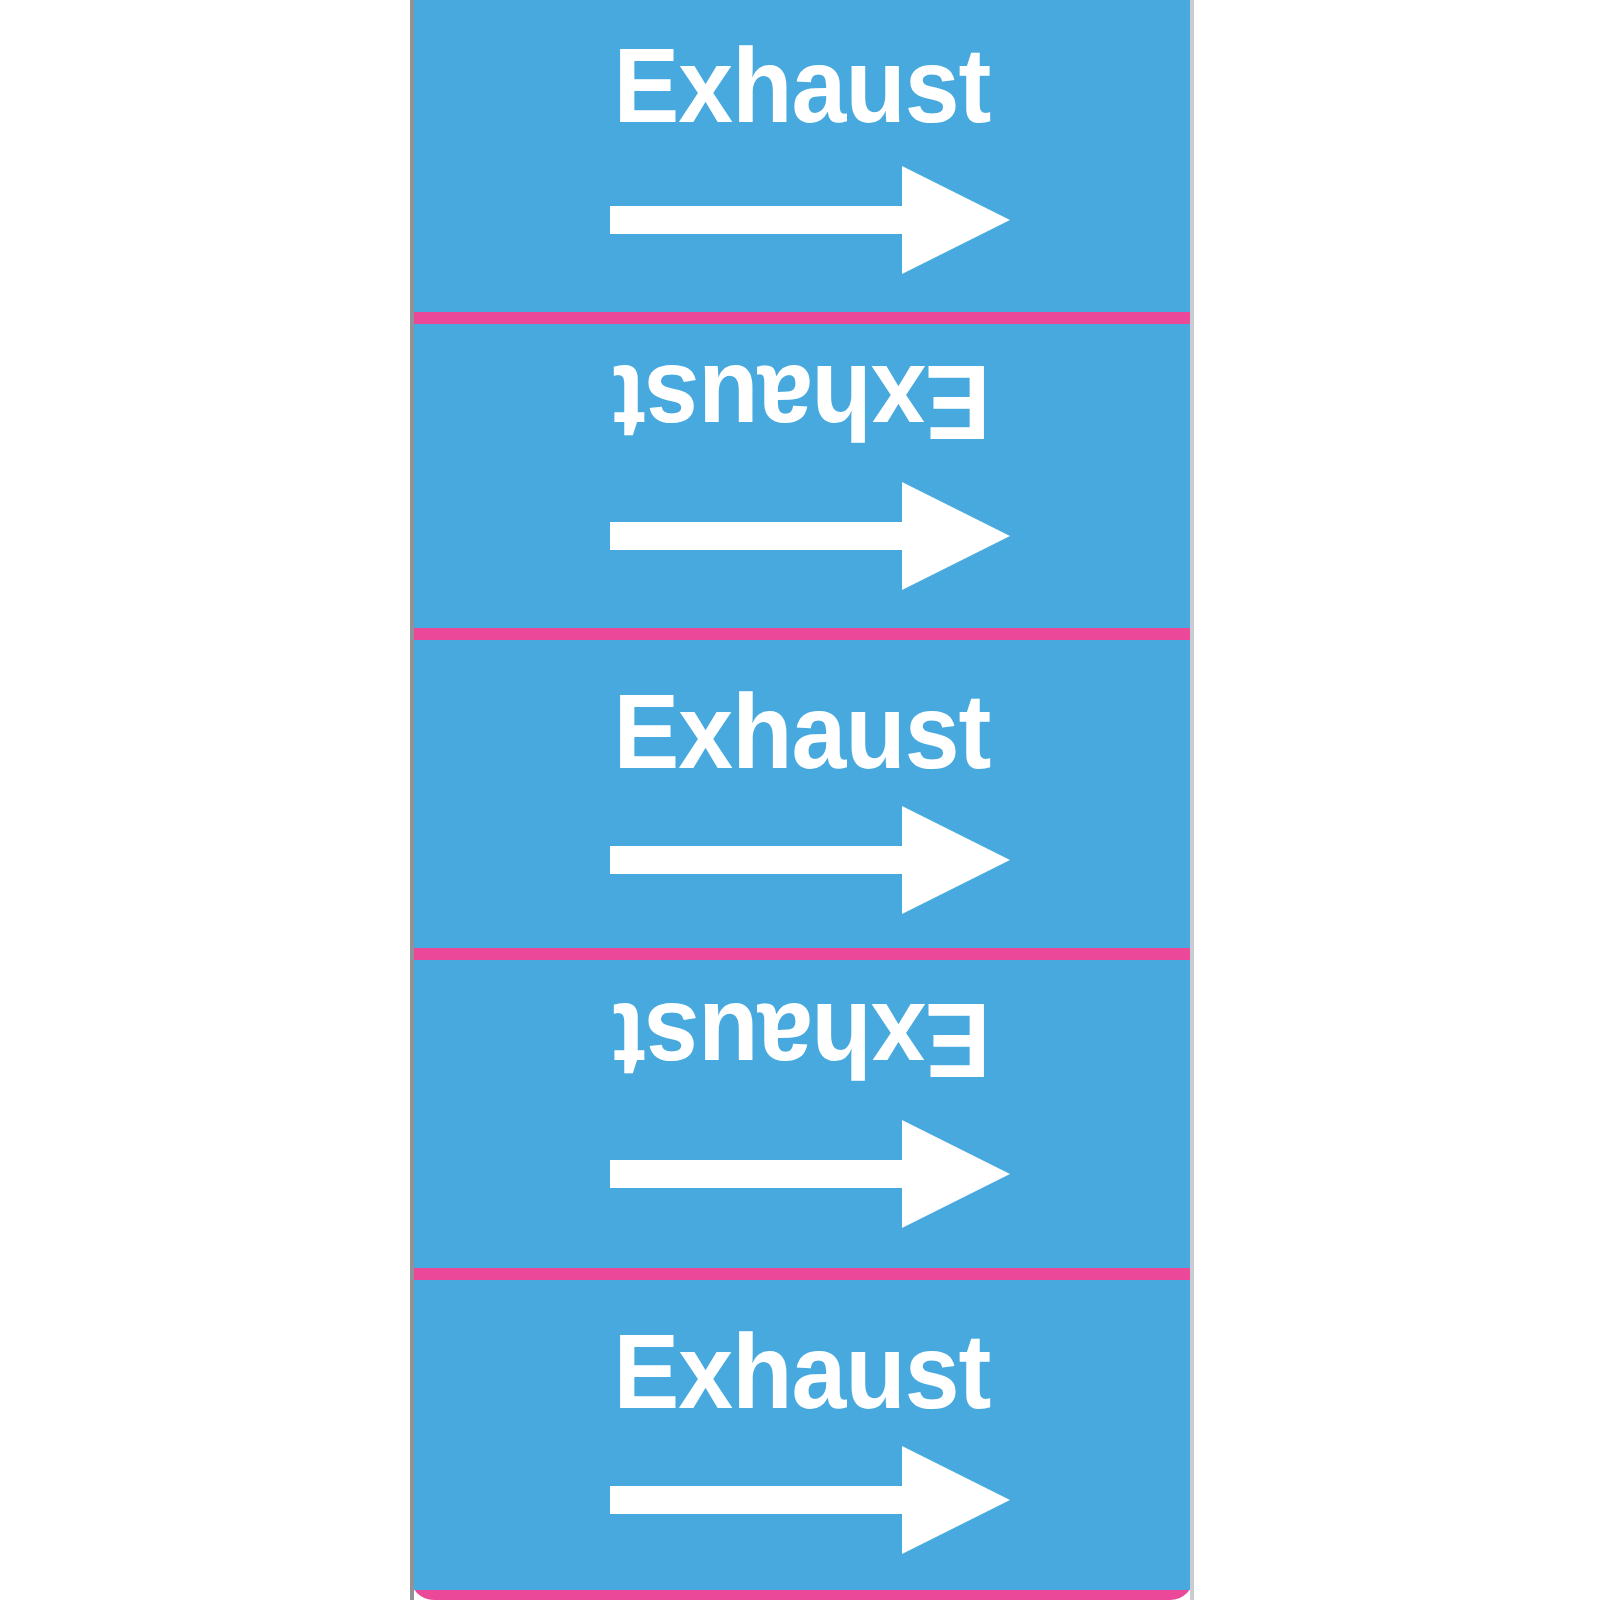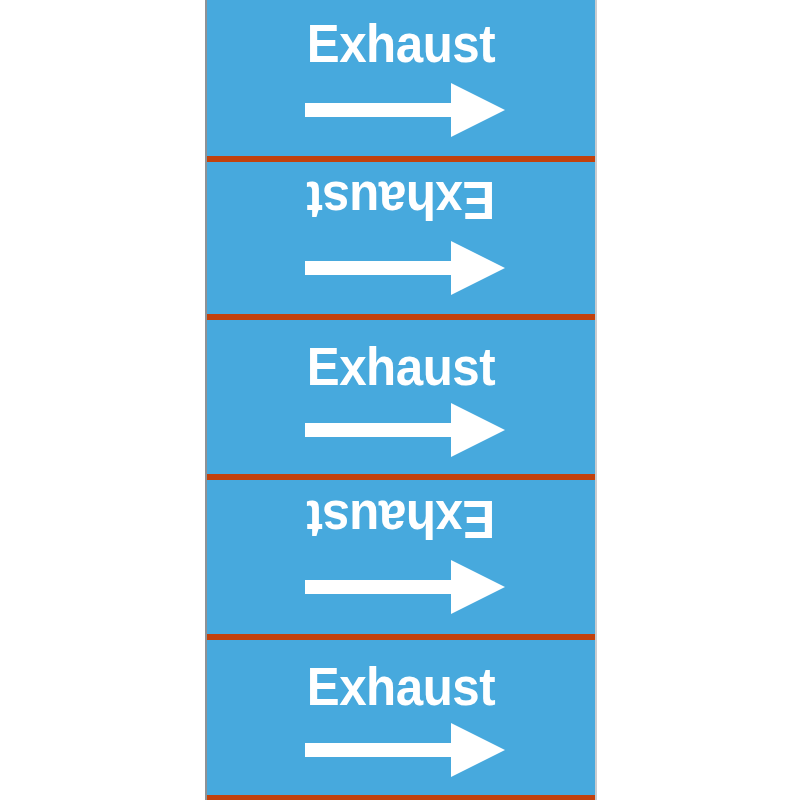--- a/index.html
+++ b/index.html
@@ -22,22 +22,23 @@
     background: #ffffff;
   }
 
   
   #marker-column {
     position: absolute;
     left: 205px;
     top: 0;
     width: 392px;
     height: 800px;
-    background: #c2410c;
+    background: #ec4899;
     box-sizing: border-box;
+    border-radius: 12px;
   }
 
   
   .trim-edge {
     position: absolute;
     top: 0;
     width: 2px;
     height: 800px;
     background: #8f9296;
   }

